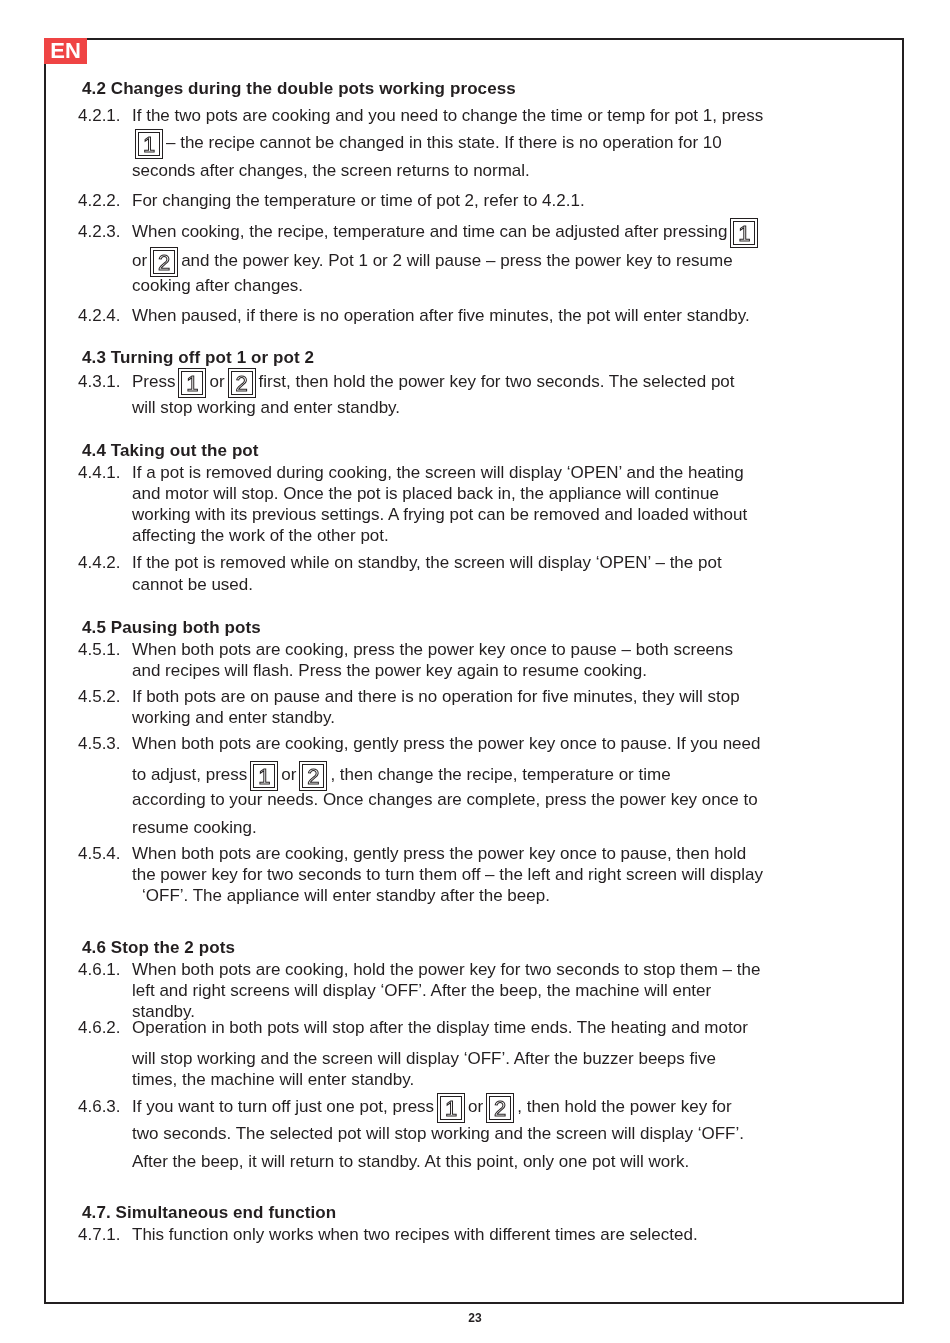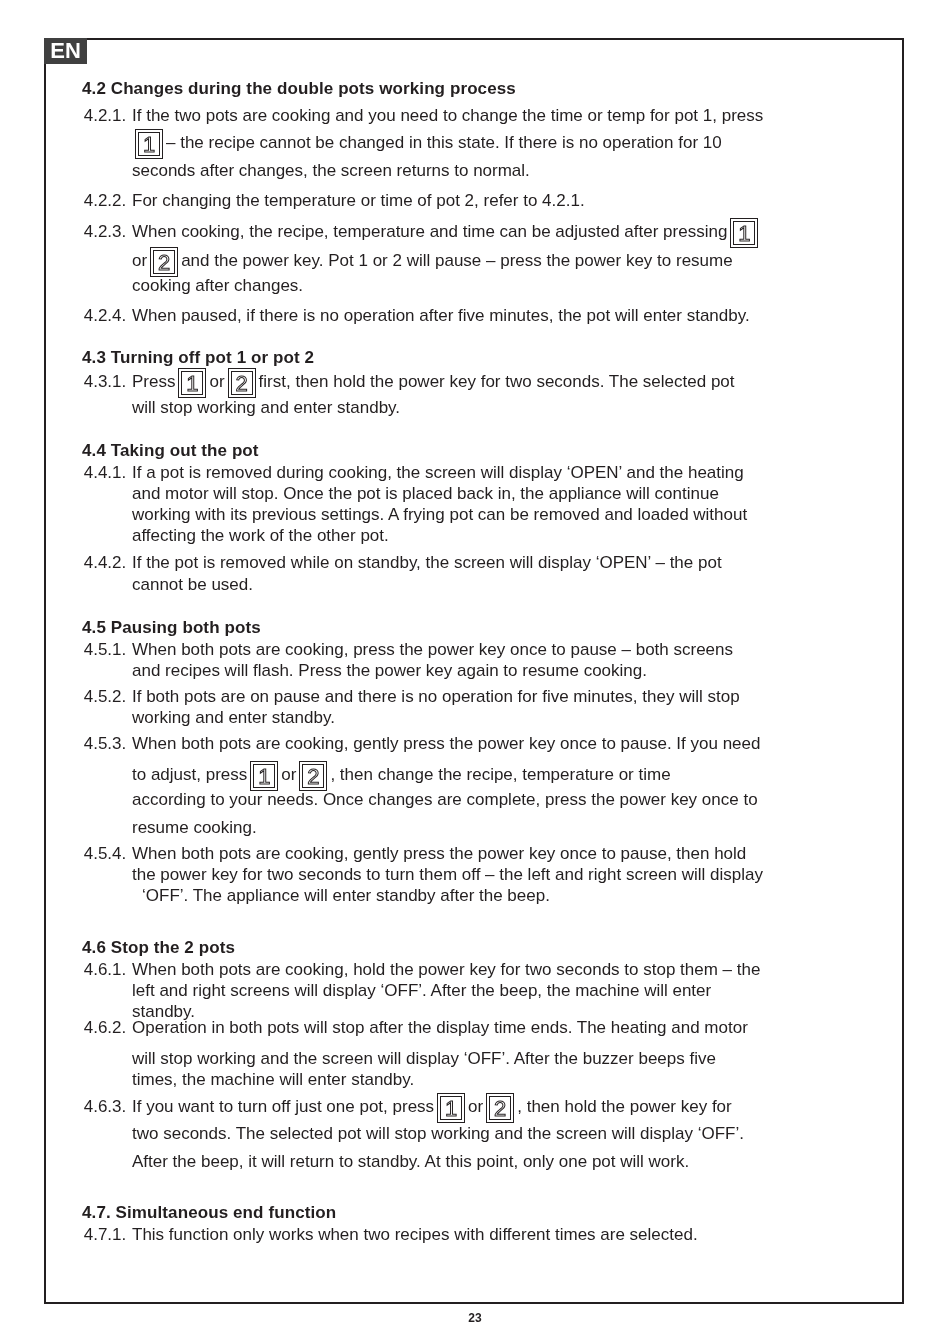--- a/index.html
+++ b/index.html
@@ -1,28 +1,28 @@
 <!DOCTYPE html>
 <html><head>
 <meta charset="utf-8">
 <style>
   html, body { margin:0; padding:0; background:#ffffff; }
   body { width:950px; height:1343px; position:relative; overflow:hidden;
          font-family:"Liberation Sans Narrow","Liberation Sans", sans-serif; color:#231f20; }
   .frame { position:absolute; left:44px; top:38px; width:860px; height:1266px;
            border:2px solid #231f20; box-sizing:border-box; }
-  .lang-badge { position:absolute; left:44px; top:38px; width:43px; height:26px; background:#404040;
+  .lang-badge { position:absolute; left:44px; top:38px; width:43px; height:26px; background:#ef4444;
                 color:#fff; font-weight:bold; font-size:22px; line-height:26px; text-align:center;
                 font-family:"Liberation Sans", sans-serif; letter-spacing:0px; }
   .content { position:absolute; left:78px; top:72px; width:800px; }
   .h { font-family:"Liberation Sans", sans-serif; font-weight:bold; font-size:17px;
        letter-spacing:0.1px; margin:4px; position:absolute; left:0; white-space:nowrap; }
   .p { font-family:"Liberation Sans", sans-serif; font-size:17px; position:absolute; left:0;
        white-space:nowrap; line-height:21px; }
-  .p .num { display:inline-block; width:54px;text-align:center; }
+  .p .num { display:inline-block; width:54px; }
   .key { display:inline-block; border:1px solid #231f20; box-shadow: inset 0 0 0 2px #fff, inset 0 0 0 3px #231f20;
          width:28px; height:30px; text-align:center; line-height:30px; vertical-align:middle;
          font-size:22px; font-family:"Liberation Sans", sans-serif; color:#fff;
          -webkit-text-stroke:1px #231f20; margin:0 3px; box-sizing:border-box; }
   .pagenum { position:absolute; left:0; width:950px; top:1311px; text-align:center; font-weight:bold;
              font-size:12px; font-family:"Liberation Sans", sans-serif; }
 </style>
 </head>
 <body>
 

